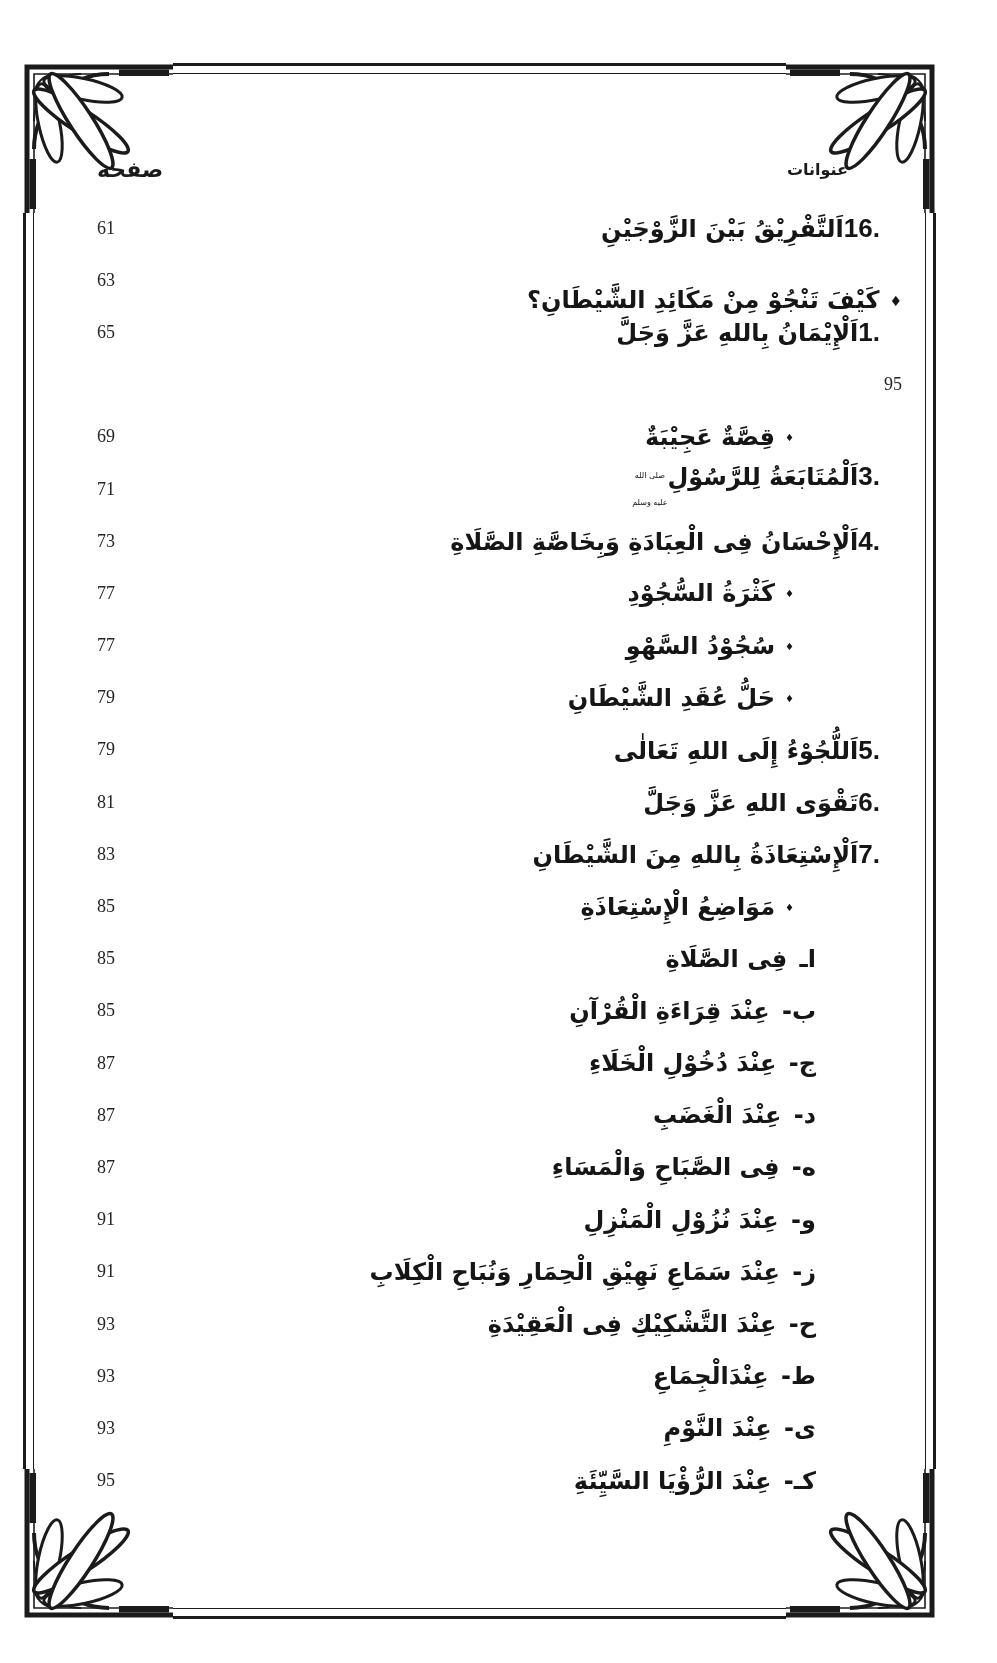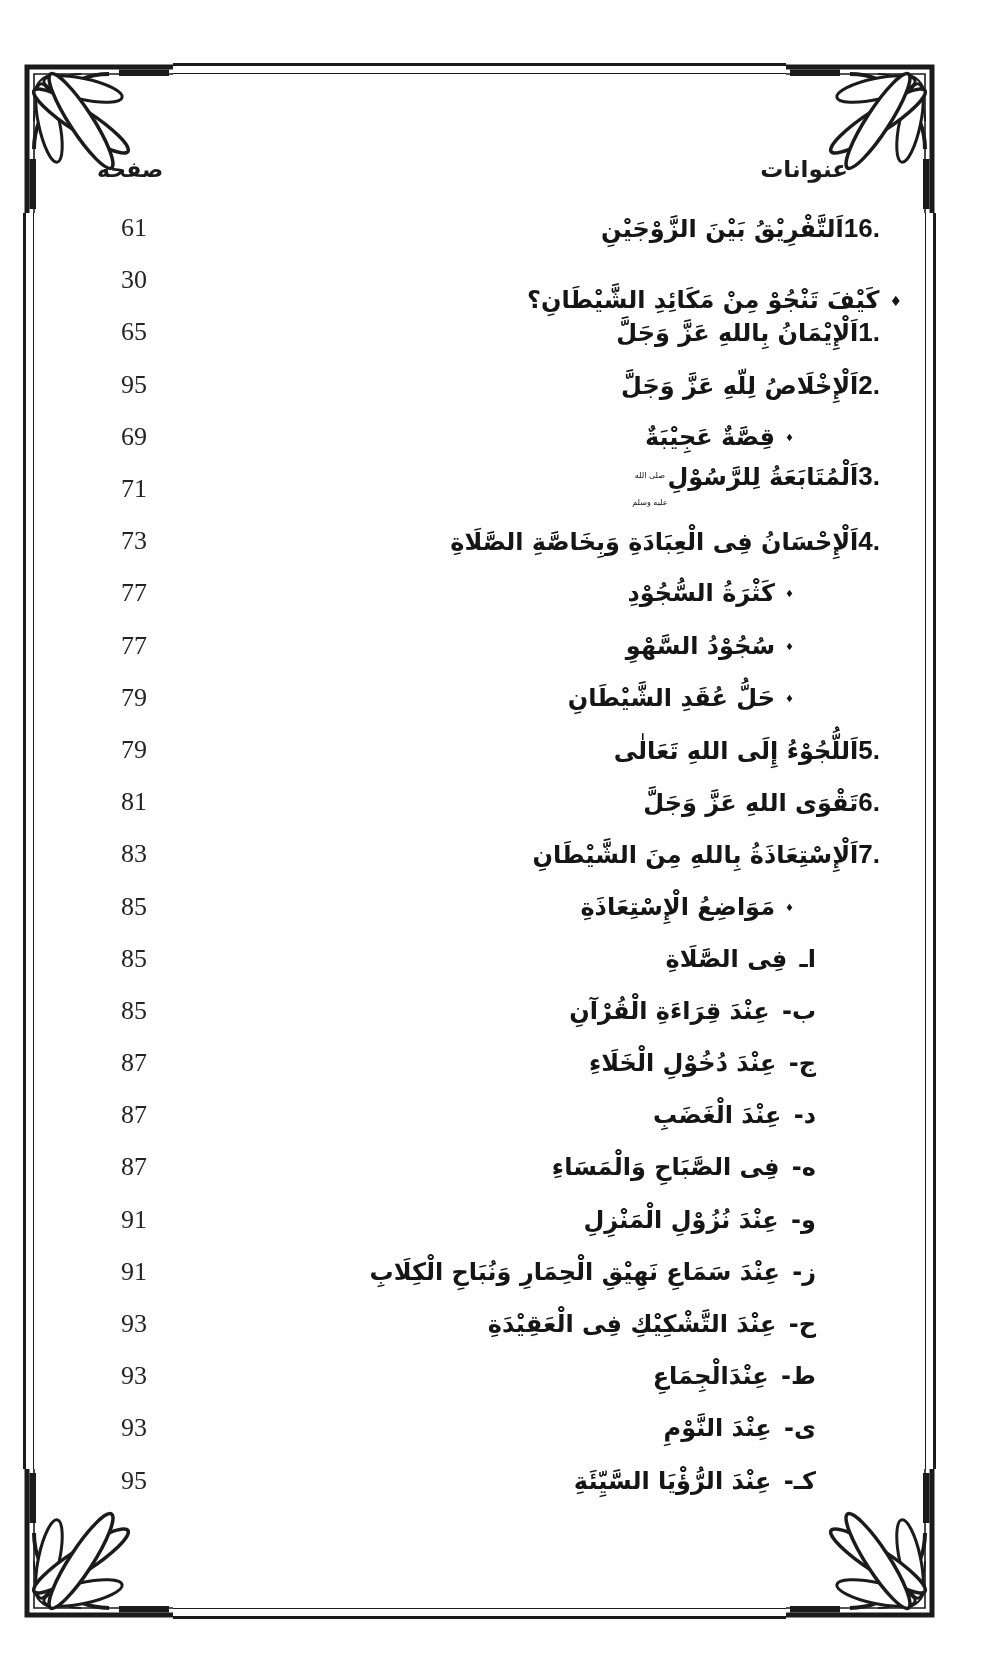--- a/index.html
+++ b/index.html
@@ -27,21 +27,21 @@
   .corner.tr{left:786px;top:63px;transform:scaleX(-1);}
   .corner.bl{left:23px;top:1469px;transform:scaleY(-1);}
   .corner.br{left:786px;top:1469px;transform:scale(-1,-1);}
 
   
   .header-row{
     position:absolute;left:35px;right:67px;top:146px;height:46px;
     display:flex;direction:rtl;justify-content:space-between;align-items:center;
     padding-right:82px;padding-left:62px;box-sizing:border-box;
   }
-  .hdr-titles{font-size:23px;font-weight:bold;}
+  .hdr-titles{font-size:16px;font-weight:bold;}
   .hdr-page{font-size:22px;font-weight:bold;direction:rtl;}
 
   
   .toc{
     position:absolute;left:35px;right:67px;top:202px;
   }
   .row{
     display:flex;direction:rtl;justify-content:space-between;align-items:center;
     height:52.2px;padding-left:62px;box-sizing:border-box;
   }
@@ -62,21 +62,21 @@
   .bullet-glyph{display:inline-block;vertical-align:2px;margin-inline-end:10px;}
   .row.diamond .bullet-glyph{font-size:14px;}
   .row.bullet  .bullet-glyph{font-size:10px;vertical-align:4px;}
   .saw{
     display:inline-flex;flex-direction:column;align-items:center;
     font-size:8px;font-weight:normal;line-height:1.2;
     margin-inline-end:8px;transform:translateY(-7px);gap:17px;
   }
   .pagenum{
     direction:ltr;font-family:"Liberation Serif",serif;
-    font-size:26px;color:#242424;min-width:46px;text-align:left;margin-left:24px;
+    font-size:18px;color:#242424;min-width:46px;text-align:left;
   }
 </style>
 </head>
 <body>
 
 <div class="page">
 
   <div class="frame-outer"></div>
   <div class="frame-inner"></div>
 
@@ -142,28 +142,27 @@
     <span class="hdr-page">صفحه</span>
   </div>
 
   <div class="toc">
       <div class="row numbered">
         <div class="entry"><span class="prefix-num" dir="ltr">16.</span><span class="title">اَلتَّفْرِيْقُ بَيْنَ الزَّوْجَيْنِ</span></div>
         <div class="pagenum">61</div>
       </div>
       <div class="row diamond">
         <div class="entry"><span class="bullet-glyph">♦</span><span class="title">كَيْفَ تَنْجُوْ مِنْ مَكَائِدِ الشَّيْطَانِ؟</span></div>
-        <div class="pagenum">30</div>
+        <div class="pagenum">63</div>
       </div>
       <div class="row numbered">
         <div class="entry"><span class="prefix-num" dir="ltr">1.</span><span class="title">اَلْإِيْمَانُ بِاللهِ عَزَّ وَجَلَّ</span></div>
         <div class="pagenum">65</div>
       </div>
       <div class="row numbered">
-        <div class="entry"><span class="prefix-num" dir="ltr">2.</span><span class="title">اَلْإِخْلَاصُ لِلّهِ عَزَّ وَجَلَّ</span></div>
         <div class="pagenum">95</div>
       </div>
       <div class="row bullet">
         <div class="entry"><span class="bullet-glyph">♦</span><span class="title">قِصَّةٌ عَجِيْبَةٌ</span></div>
         <div class="pagenum">69</div>
       </div>
       <div class="row numbered">
         <div class="entry"><span class="prefix-num" dir="ltr">3.</span><span class="title">اَلْمُتَابَعَةُ لِلرَّسُوْلِ</span><span class="saw">
             <span>صلى الله</span>
             <span>عليه وسلم</span>

